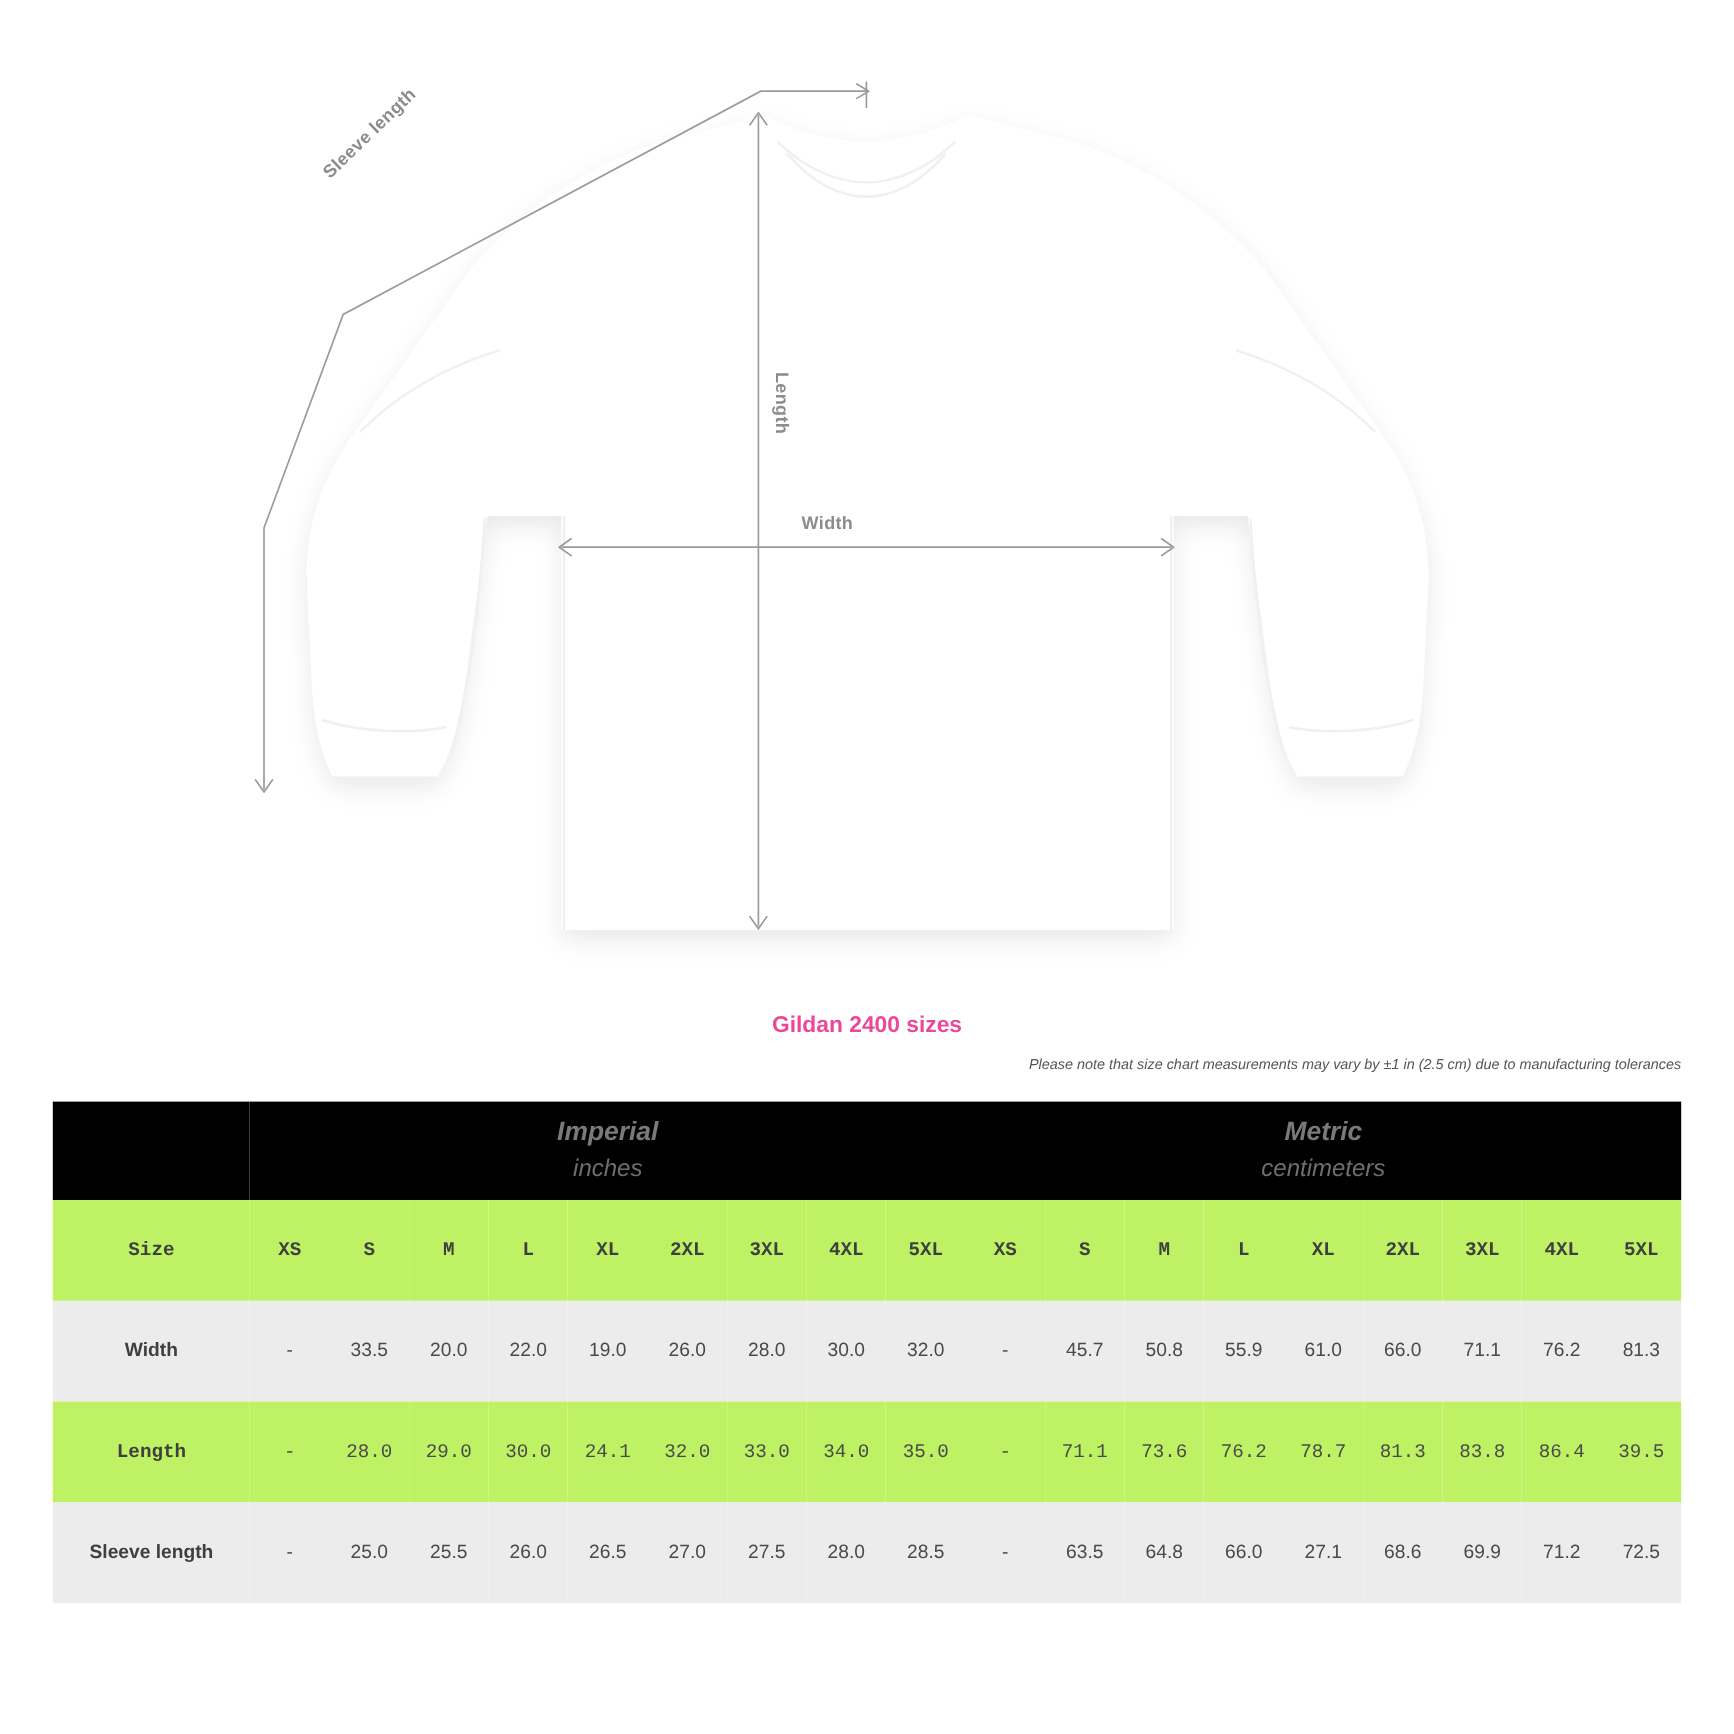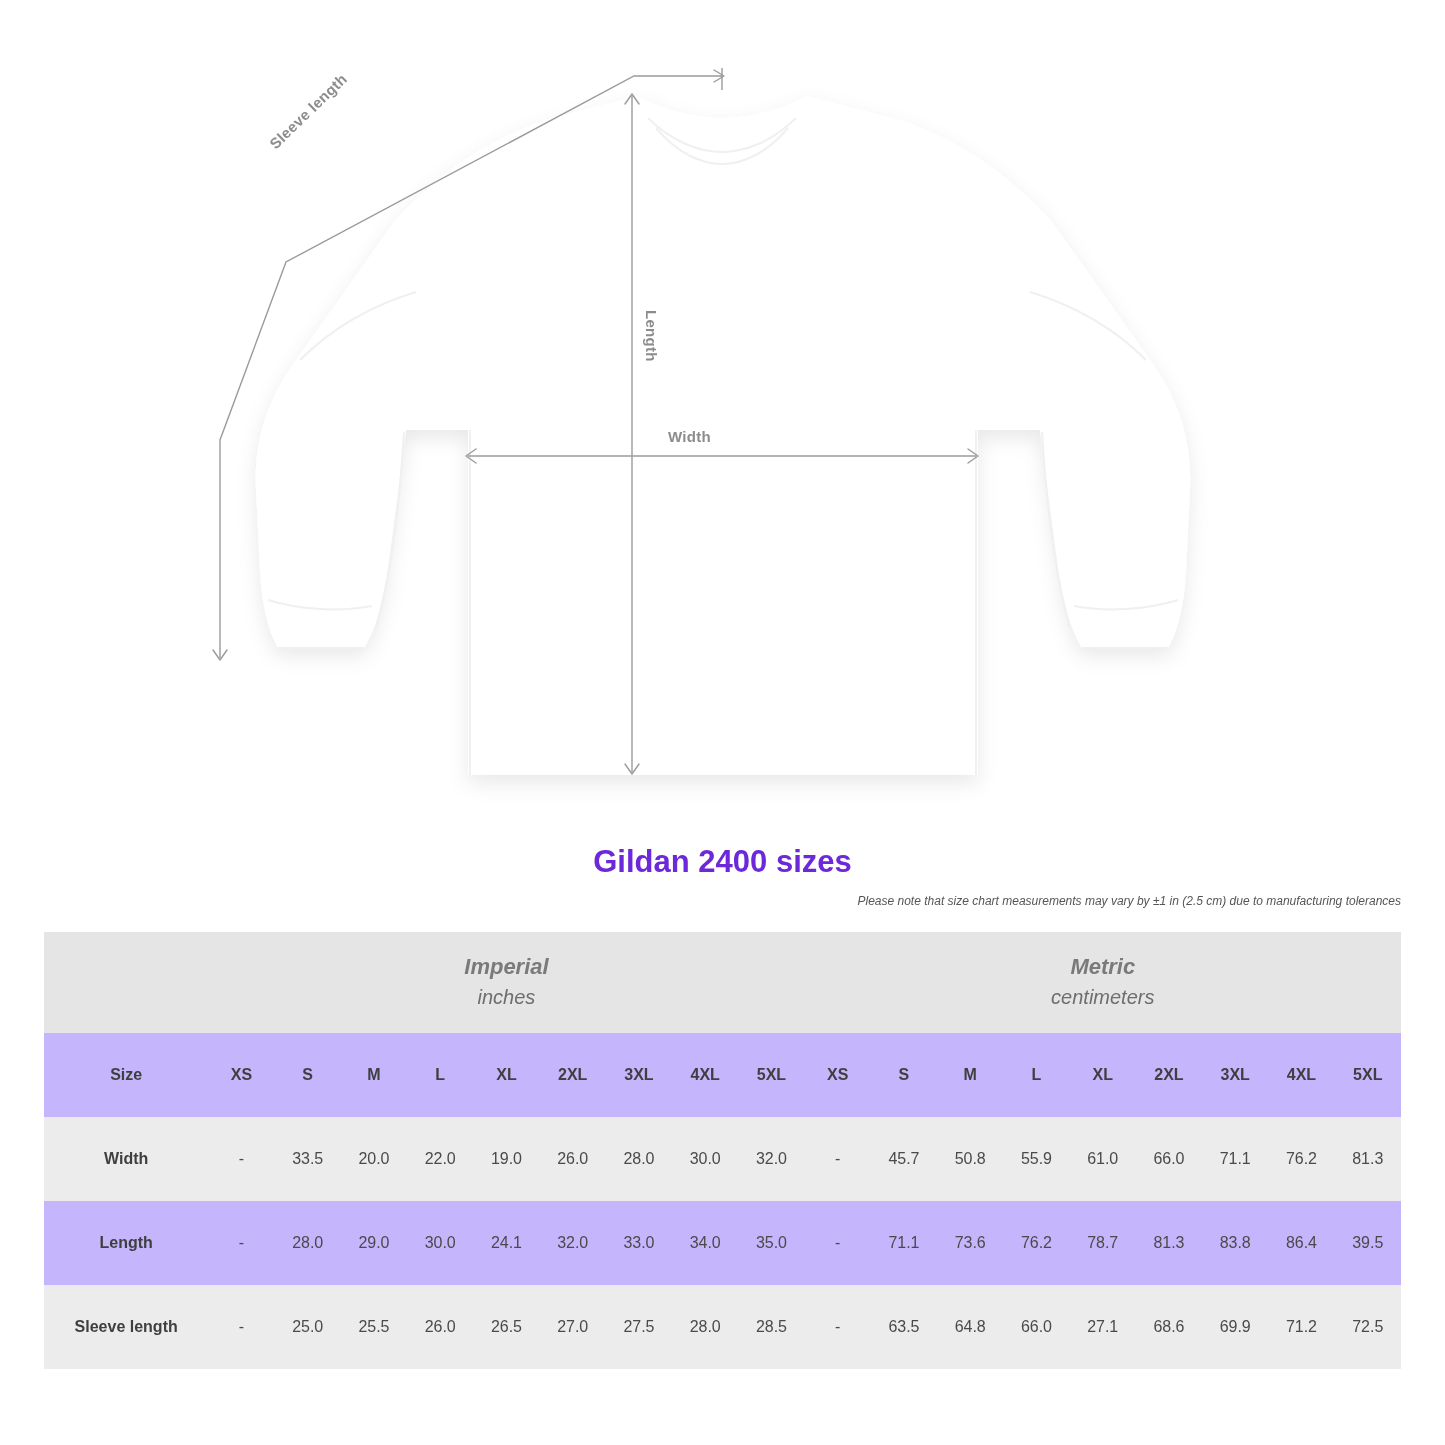--- a/index.html
+++ b/index.html
@@ -55,23 +55,23 @@
     white-space: nowrap;
   }
 
   
   #table-block {
     width: 1445px;
     padding: 0 44px;
   }
   #chart-title {
     text-align: center;
-    font-size: 31px;
-    font-weight: bold;
-    color: #6d28d9;
+    font-size: 19px;
+    font-weight: bold;
+    color: #ec4899;
     margin: 14px 0 0 0;
   }
   #chart-note {
     text-align: right;
     font-size: 12px;
     font-style: italic;
     color: #555555;
     margin: 14px 0 24px 0;
   }
 
@@ -82,42 +82,42 @@
   }
   td, th {
     text-align: center;
     font-size: 15px;
     color: #4d4d4d;
     padding: 0;
     border: none;
   }
 
   .unit-band td {
-    background: #e5e5e5;
-    height: 101px;
+    background: #000000;
+    height: 82px;
     vertical-align: middle;
   }
   .unit-title {
     font-size: 22px;
     font-weight: bold;
     font-style: italic;
     color: #7a7a7a;
     line-height: 1.35;
   }
   .unit-sub {
     font-size: 20px;
     font-style: italic;
     color: #6e6e6e;
     line-height: 1.6;
   }
 
   tbody tr { height: 84px; }
   tbody tr td { vertical-align: middle; }
 
-  tr.row-white td { background: #c4b5fd; }
+  tr.row-white td { background: #bef264; font-family: Liberation Mono, monospace; }
   tr.row-grey td  { background: #ececec; }
 
   .rowhead {
     font-weight: bold;
     font-size: 16px;
     color: #3f3f3f;
   }
   .colhead {
     font-weight: bold;
     font-size: 16px;

